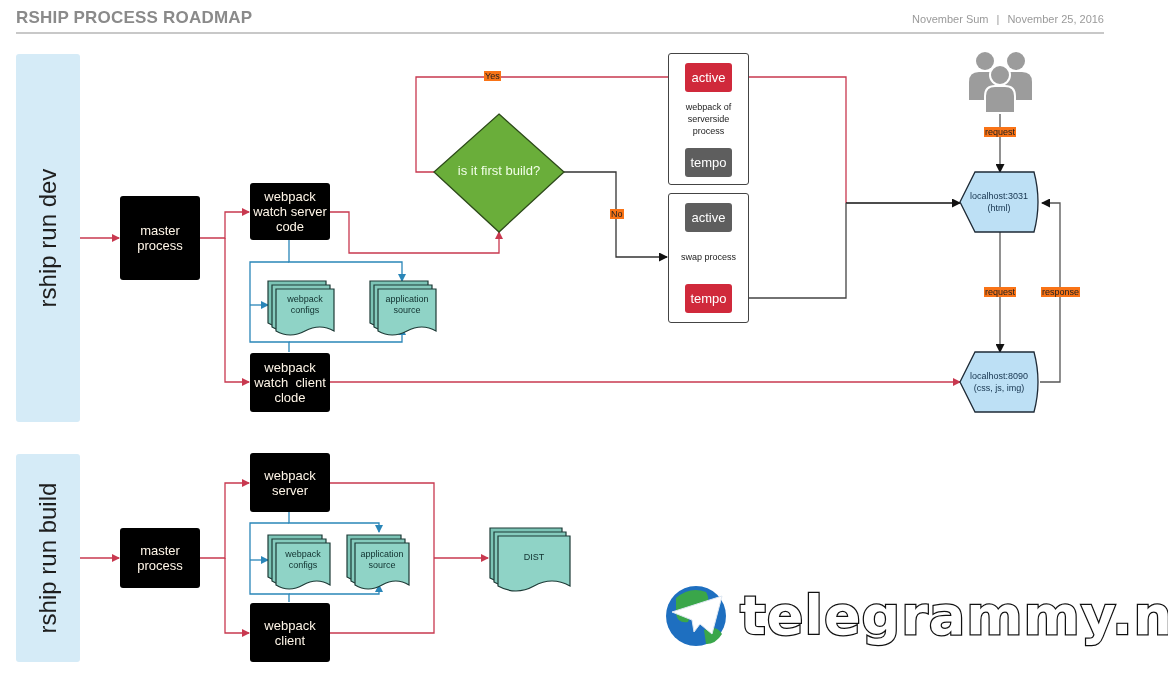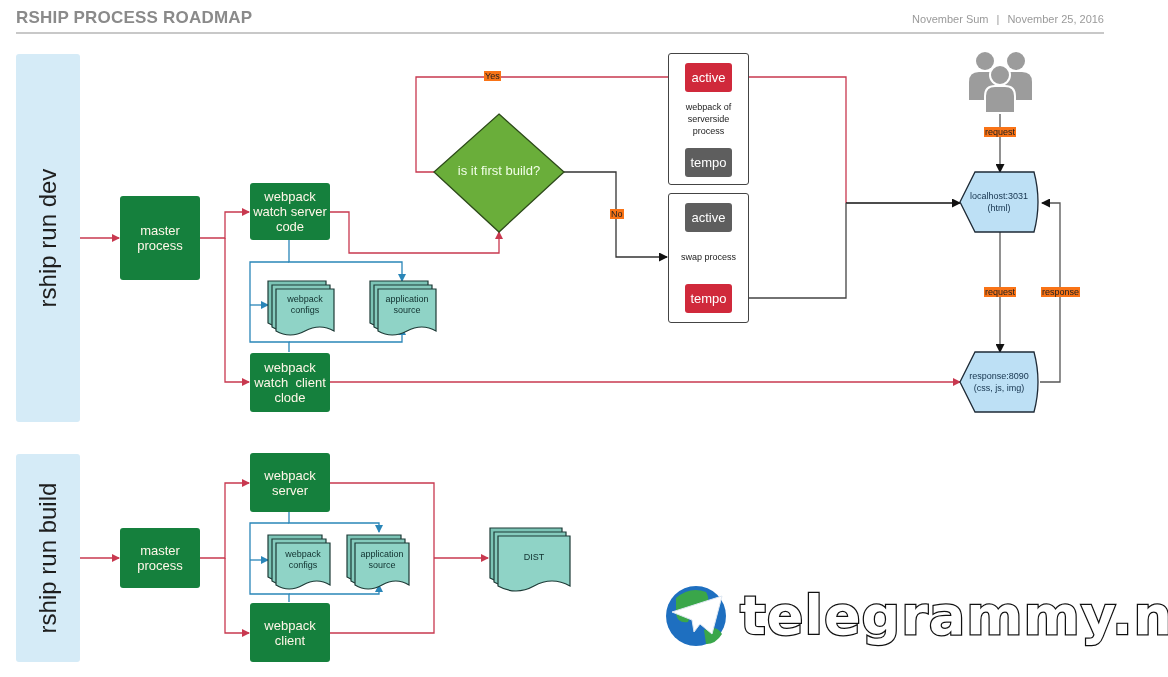--- a/index.html
+++ b/index.html
@@ -4,21 +4,21 @@
 <style>
   html, body { margin: 0; padding: 0; background: #ffffff; }
   body { width: 1168px; height: 677px; position: relative; overflow: hidden; font-family: "Liberation Sans", sans-serif; }
   .title { position: absolute; left: 16px; top: 8px; font-size: 17px; font-weight: bold; color: #8a8a8a; letter-spacing: 0.2px; }
   .meta { position: absolute; right: 64px; top: 13px; font-size: 11px; color: #9a9a9a; }
   .meta .sep { margin: 0 8px; }
   .rule { position: absolute; left: 16px; top: 32px; width: 1088px; height: 2px; background: #c8c8c8; }
   .lane { position: absolute; left: 16px; width: 64px; background: #d5ebf7; border-radius: 3px; }
   .lane-label { position: absolute; left: 50%; top: 50%; transform: translate(-50%, -50%) rotate(-90deg); white-space: nowrap; font-size: 24px; color: #1e1e1e; }
   .box { position: absolute; display: flex; align-items: center; justify-content: center; text-align: center; box-sizing: border-box; }
-  .orange { background: #15803d; color: #fff6e8; font-size: 13px; line-height: 15px; border-radius: 3px; justify-content: flex-end; }
+  .orange { background: #000000; color: #fff6e8; font-size: 13px; line-height: 15px; border-radius: 3px; justify-content: flex-end; }
   .tag { border-radius: 3px; font-size: 13px; color: #fff; }
   .tag.red { background: #d0293b; }
   .tag.gray { background: #5e5e5e; }
   .group { position: absolute; border: 1.3px solid #444; border-radius: 3px; background: #fff; box-sizing: border-box; }
   .small-text { position: absolute; font-size: 9px; color: #222; text-align: center; line-height: 12px; }
   svg.lines { position: absolute; left: 0; top: 0; }
   .lbl { position: absolute; font-size: 9px; color: #222; background: #f97316; padding: 0 1px; }
   .doc-text { position: absolute; font-size: 9px; color: #10302e; text-align: center; line-height: 11px; }
   .hex-text { position: absolute; font-size: 9px; color: #15334d; text-align: center; line-height: 12px; }
   .diamond-text { position: absolute; font-size: 13px; color: #f2ffe8; text-align: center; }
@@ -180,21 +180,21 @@
 <div class="small-text" style="left:672px;top:251px;width:73px;">swap process</div>
 <div class="box tag red" style="left:685px;top:284px;width:47px;height:29px;">
   <span>tempo</span>
 </div>
 
 <div class="hex-text" style="left:962px;top:190px;width:74px;">
   <div>localhost:3031</div>
   <div>(html)</div>
 </div>
 <div class="hex-text" style="left:962px;top:370px;width:74px;">
-  <div>response:8090</div>
+  <div>localhost:8090</div>
   <div>(css, js, img)</div>
 </div>
 
 <div class="box orange" style="left:120px;top:528px;width:80px;height:60px;">
   <span>master process</span>
 </div>
 <div class="box orange" style="left:250px;top:453px;width:80px;height:59px;padding:15px 8px;">
   <span>webpack server</span>
 </div>
 <div class="box orange" style="left:250px;top:603px;width:80px;height:59px;padding:0 8px;">

